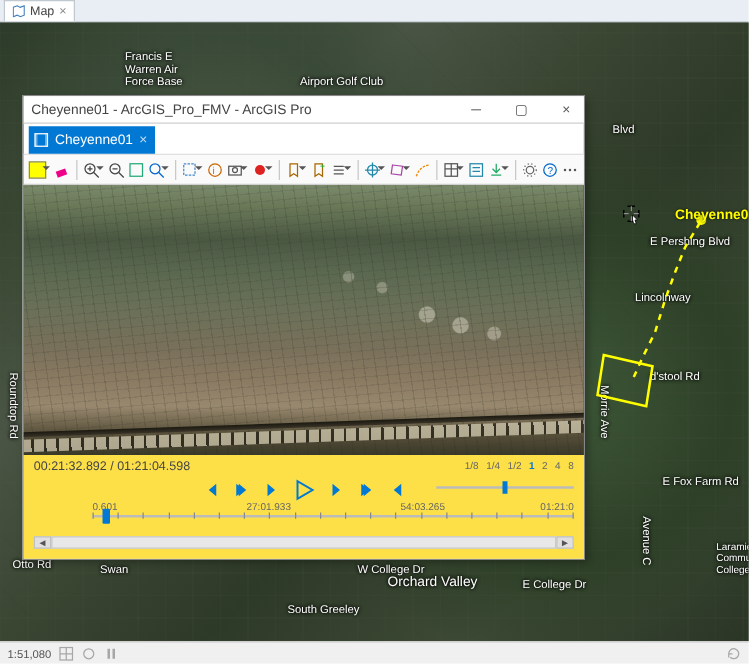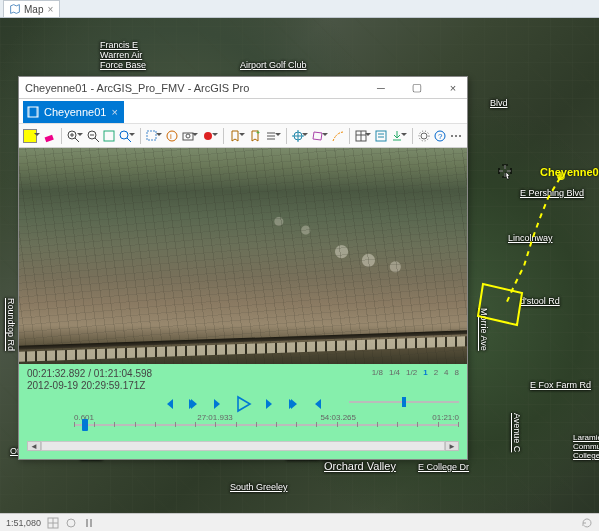--- a/index.html
+++ b/index.html
@@ -16,21 +16,21 @@
   .sat-bg { position: absolute; inset: 0; background:
       radial-gradient(circle at 30% 25%, #4a5840 0%, #3a4a38 20%, transparent 35%),
       radial-gradient(circle at 75% 60%, #3e5838 0%, #2e4028 25%, transparent 40%),
       linear-gradient(135deg, #2d3b2a 0%, #384630 15%, #4a5545 30%, #3a4632 45%, #2e3a28 60%, #3d4a35 80%, #2a3526 100%);
   }
   .sat-texture { position: absolute; inset: 0; opacity: 0.6; background-image:
       repeating-linear-gradient(0deg, rgba(80,90,70,0.2) 0 1px, transparent 1px 18px),
       repeating-linear-gradient(90deg, rgba(80,90,70,0.2) 0 1px, transparent 1px 22px),
       repeating-linear-gradient(45deg, rgba(60,70,50,0.15) 0 2px, transparent 2px 30px);
   }
-  .road-label { position: absolute; color: #fff; font-size: 9px; text-shadow: 0 0 3px #000, 0 0 3px #000; white-space: nowrap; pointer-events: none; text-decoration: underline; }
+  .road-label { position: absolute; color: #fff; font-size: 9px; text-shadow: 0 0 3px #000, 0 0 3px #000; white-space: nowrap; pointer-events: none; }
   .road-label.vert { writing-mode: vertical-rl; }
   
   
   .target-label { position: absolute; color: #ffff00; font-weight: bold; font-size: 11px; text-shadow: 0 0 2px #000; }
   .track-svg { position: absolute; inset: 0; pointer-events: none; }
   .cursor-marker { position: absolute; width: 18px; height: 18px; pointer-events: none; }
   
   
   .fmv-window { position: absolute; top: 58px; left: 18px; width: 450px; background: #fff; border: 1px solid #888; box-shadow: 2px 2px 6px rgba(0,0,0,0.3); }
   .fmv-titlebar { height: 22px; background: #fff; display: flex; align-items: center; padding: 0 2px 0 6px; border-bottom: 1px solid #d0d0d0; font-size: 11px; color: #444; gap: 12px; }
@@ -57,21 +57,21 @@
       repeating-linear-gradient(-5deg, rgba(60,60,50,0.25) 0 1px, transparent 1px 7px),
       radial-gradient(circle at 72% 48%, rgba(230,225,210,0.9) 0 6px, transparent 7px),
       radial-gradient(circle at 78% 52%, rgba(230,225,210,0.9) 0 6px, transparent 7px),
       radial-gradient(circle at 84% 55%, rgba(230,225,210,0.8) 0 5px, transparent 6px),
       radial-gradient(circle at 64% 38%, rgba(220,215,200,0.7) 0 4px, transparent 5px),
       radial-gradient(circle at 58% 34%, rgba(220,215,200,0.7) 0 4px, transparent 5px);
   }
   .rail { position: absolute; bottom: 22px; left: -5%; right: -5%; height: 4px; background: linear-gradient(#1a1810, #3a3428); transform: rotate(-2deg); }
   .rail2 { position: absolute; bottom: 10px; left: -5%; right: -5%; height: 10px; background: repeating-linear-gradient(90deg, #cac2a8 0 8px, #2a281c 8px 10px); opacity: 0.8; transform: rotate(-2deg); }
   
-  .fmv-controls { background: #86efac; padding: 4px 8px 6px 8px; }
+  .fmv-controls { background: #fde047; padding: 4px 8px 6px 8px; }
   .time-row { display: flex; justify-content: space-between; color: #444; font-size: 10px; }
   .ts-row { color: #444; font-size: 10px; margin-top: 1px; }
   .playback-row { display: flex; align-items: center; justify-content: center; gap: 10px; margin: 4px 0 2px 0; position: relative; }
   .play-btn { cursor: pointer; color: #0078d4; }
   .speed-marks { position: absolute; right: 6px; top: -10px; display: flex; gap: 6px; font-size: 8px; color: #666; }
   .speed-marks .on { color: #0078d4; font-weight: bold; }
   .timeline { position: relative; height: 22px; margin-top: 2px; margin-left: 47px; }
   .tl-track { position: absolute; top: 9px; left: 0; right: 0; height: 2px; background: #bbb; }
   .tl-ticks { position: absolute; inset: 0; display: flex; justify-content: space-between; }
   .tl-tick { width: 1px; height: 5px; background: #888; margin-top: 7px; }
@@ -110,21 +110,21 @@
   <span class="road-label" style="top:80px;left:490px;">Blvd</span>
   <span class="road-label" style="top:170px;left:520px;">E Pershing Blvd</span>
   <span class="road-label" style="top:215px;left:484px;padding-left:24px;">Lincolnway</span>
   <span class="road-label" style="top:278px;left:520px;">d'stool Rd</span>
   <span class="road-label vert" style="top:290px;left:479px;">Morrie Ave</span>
   <span class="road-label" style="top:362px;left:530px;">E Fox Farm Rd</span>
   <span class="road-label vert" style="top:395px;left:512px;">Avenue C</span>
   <span class="road-label" style="top:415px;left:537px;white-space:pre;font-size:8px;margin-left:36px;">Laramie County
 Community
 College</span>
-  <span class="road-label" style="top:442px;left:324px;font-size:11px;">Orchard Valley</span>
+  <span class="road-label" style="top:442px;left:310px;font-size:11px;">Orchard Valley</span>
   <span class="road-label" style="top:432px;left:238px;padding-left:48px;">W College Dr</span>
   <span class="road-label" style="top:444px;left:418px;">E College Dr</span>
   <span class="road-label" style="top:464px;left:230px;">South Greeley</span>
   <span class="road-label vert" style="top:280px;left:6px;">Roundtop Rd</span>
   <span class="road-label" style="top:428px;left:10px;">Otto Rd</span>
   <span class="road-label" style="top:432px;left:80px;">Swan</span>
 
   <svg class="track-svg" width="599" height="513">
     <polyline points="560,160 548,180 540,200 532,222 524,248 514,268 506,286" stroke="#ffff00" stroke-width="2" stroke-dasharray="5 5" fill="none"></polyline>
     <polygon points="483,266 522,275 517,307 478,298" stroke="#ffff00" stroke-width="2" fill="none"></polygon>
@@ -313,21 +313,20 @@
         <span class="speed-marks" style="position:static;margin-left:28px;">
           <span>1/8</span>
           <span>1/4</span>
           <span>1/2</span>
           <span class="on">1</span>
           <span>2</span>
           <span>4</span>
           <span>8</span>
         </span>
       </div>
-      <div class="ts-row"><span>2012-09-19 20:29:59.171Z</span></div>
       <div class="playback-row">
         <svg class="play-btn" width="14" height="14">
             <path d="M11 2v10M9 7L3 2v10z" fill="#0078d4" transform="scale(-1,1) translate(-14,0)"></path>
           </svg>
         <svg class="play-btn" width="14" height="14">
             <path d="M9 2v10L3 7zM11 2v10L5 7z" fill="#0078d4" transform="scale(-1,1) translate(-14,0)"></path>
           </svg>
         <svg class="play-btn" width="14" height="14">
             <path d="M10 2v10L4 7z" fill="#0078d4" transform="scale(-1,1) translate(-14,0)"></path>
           </svg>

